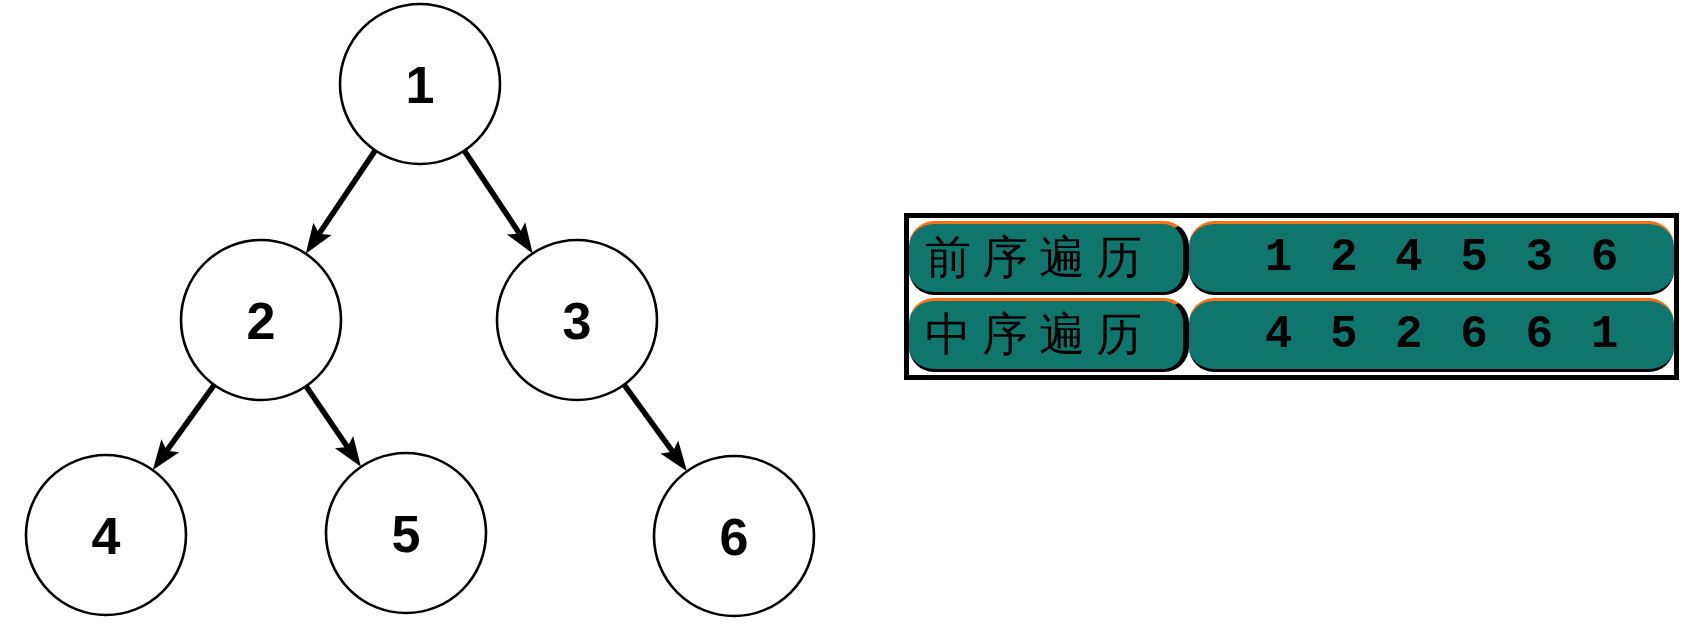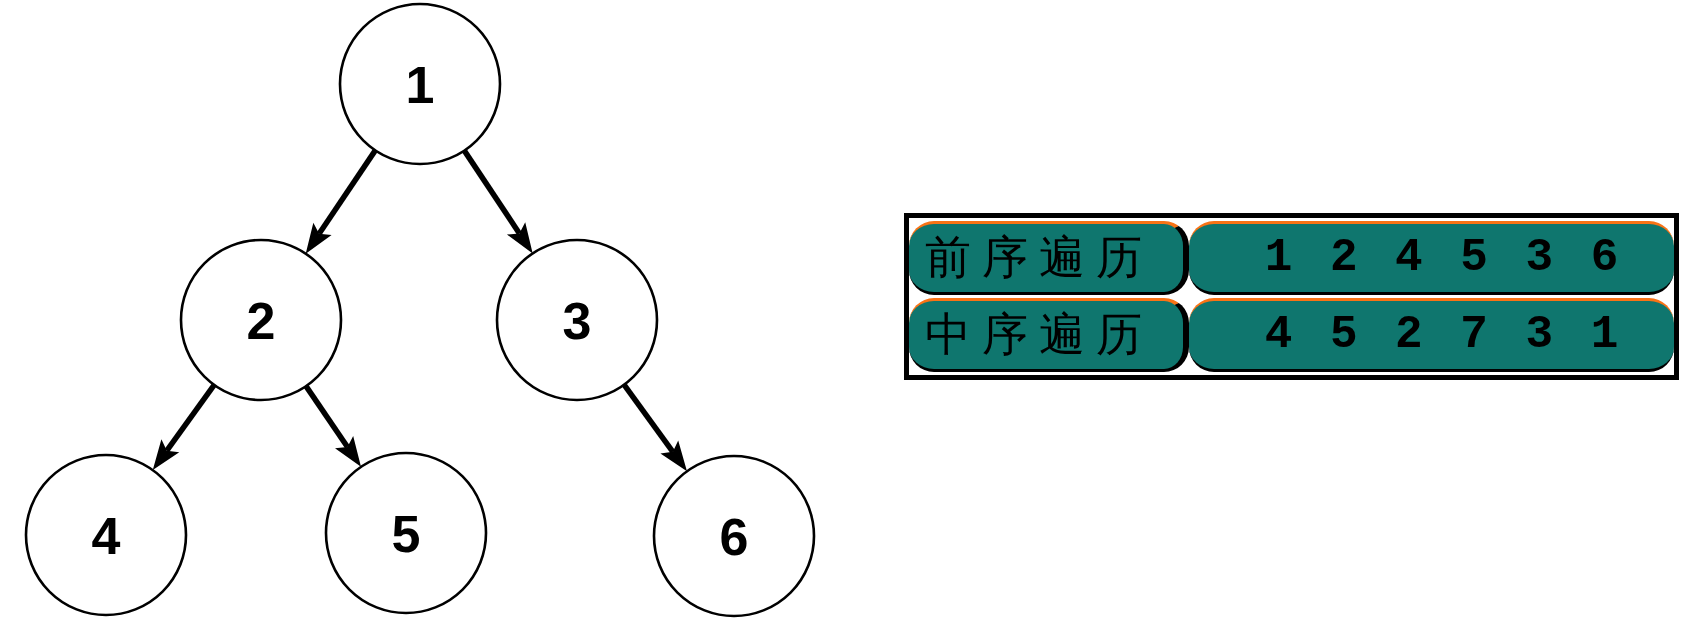--- a/index.html
+++ b/index.html
@@ -125,18 +125,18 @@
     </svg>
 
   <table class="trav">
     <tbody>
       <tr>
         <td class="lbl">前序遍历</td>
         <td class="val">1 2 4 5 3 6</td>
       </tr>
       <tr>
         <td class="lbl">中序遍历</td>
-        <td class="val">4 5 2 7 3 1</td>
+        <td class="val">4 5 2 6 6 1</td>
       </tr>
     </tbody>
   </table>
 
 </div>
 
 </body></html>

